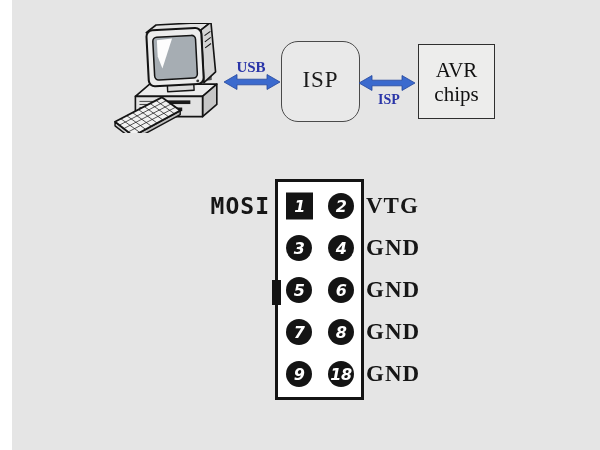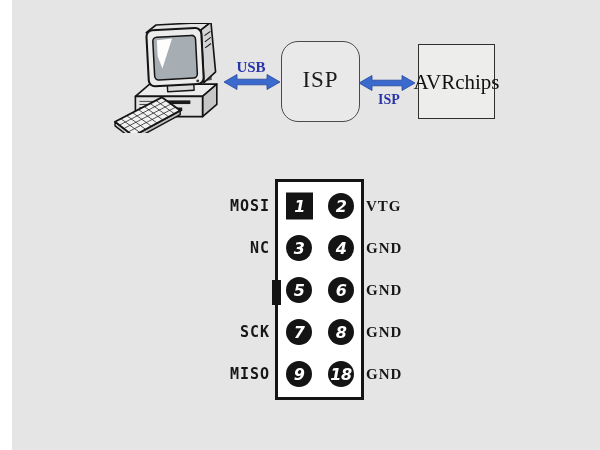--- a/index.html
+++ b/index.html
@@ -19,32 +19,32 @@
               color:#2a35a8;}
   #usb-label{left:211px;top:59px;font-size:15px;}
   #isp-arrow-label{left:349px;top:92px;font-size:14px;}
 
   #isp-box{left:269px;top:41px;width:79px;height:81px;background:#e9e9e9;
            border:1.5px solid #4a4a4a;border-radius:17px;
            display:flex;align-items:center;justify-content:center;padding-bottom:4px;}
   #isp-box .t{font-family:"Liberation Serif",serif;font-size:23px;color:#1a1a1a;letter-spacing:1px;}
 
   #avr-box{left:406px;top:44px;width:77px;height:75px;background:#ededec;
-           border:1.5px solid #2f2f2f;display:flex;flex-direction:row;
+           border:1.5px solid #2f2f2f;display:flex;flex-direction:column;
            align-items:center;justify-content:center;}
   #avr-box .t{font-family:"Liberation Serif",serif;font-size:21px;line-height:24px;color:#111;}
 
   
   #pinout{position:absolute;left:180px;top:179px;width:262px;height:221px;}
   #pbox{position:absolute;left:83px;top:0;width:89px;height:221px;
         border:3px solid #141414;background:#fff;box-sizing:border-box;}
   #notch{position:absolute;left:80px;top:101px;width:9px;height:25px;background:#141414;}
 
   .sig{position:absolute;transform:translateY(-50%);
-       font-family:"DejaVu Sans Mono",monospace;font-weight:bold;font-size:15px;
+       font-family:"DejaVu Sans Mono",monospace;font-weight:bold;font-size:23px;
        letter-spacing:1px;color:#161616;white-space:nowrap;}
   .sigL{left:0;width:78px;text-align:right;}
   .sigR{left:174px;text-align:left;font-family:Liberation Serif, serif;}
 
   .pin{position:absolute;width:26px;height:26px;border-radius:50%;background:#141414;
        color:#fff;display:flex;align-items:center;justify-content:center;
        transform:translateY(-50%);
        font-family:"DejaVu Sans",sans-serif;font-style:italic;font-weight:bold;
        font-size:16px;letter-spacing:-0.5px;}
   .pin.sq{width:27px;height:27px;border-radius:0;}
@@ -131,47 +131,44 @@
 
     <div class="sig sigL r0">MOSI</div>
     <div class="pin sq pinL r0">
         <span>1</span>
       </div>
     <div class="pin pinR r0">
         <span>2</span>
       </div>
     <div class="sig sigR r0">VTG</div>
 
-    <div class="sig sigL r1">NC</div>
     <div class="pin pinL r1">
         <span>3</span>
       </div>
     <div class="pin pinR r1">
         <span>4</span>
       </div>
     <div class="sig sigR r1">GND</div>
 
     <div class="pin pinL r2">
         <span>5</span>
       </div>
     <div class="pin pinR r2">
         <span>6</span>
       </div>
     <div class="sig sigR r2">GND</div>
 
-    <div class="sig sigL r3">SCK</div>
     <div class="pin pinL r3">
         <span>7</span>
       </div>
     <div class="pin pinR r3">
         <span>8</span>
       </div>
     <div class="sig sigR r3">GND</div>
 
-    <div class="sig sigL r4">MISO</div>
     <div class="pin pinL r4">
         <span>9</span>
       </div>
     <div class="pin pinR r4">
         <span>18</span>
       </div>
     <div class="sig sigR r4">GND</div>
   </div>
 
 </div>

